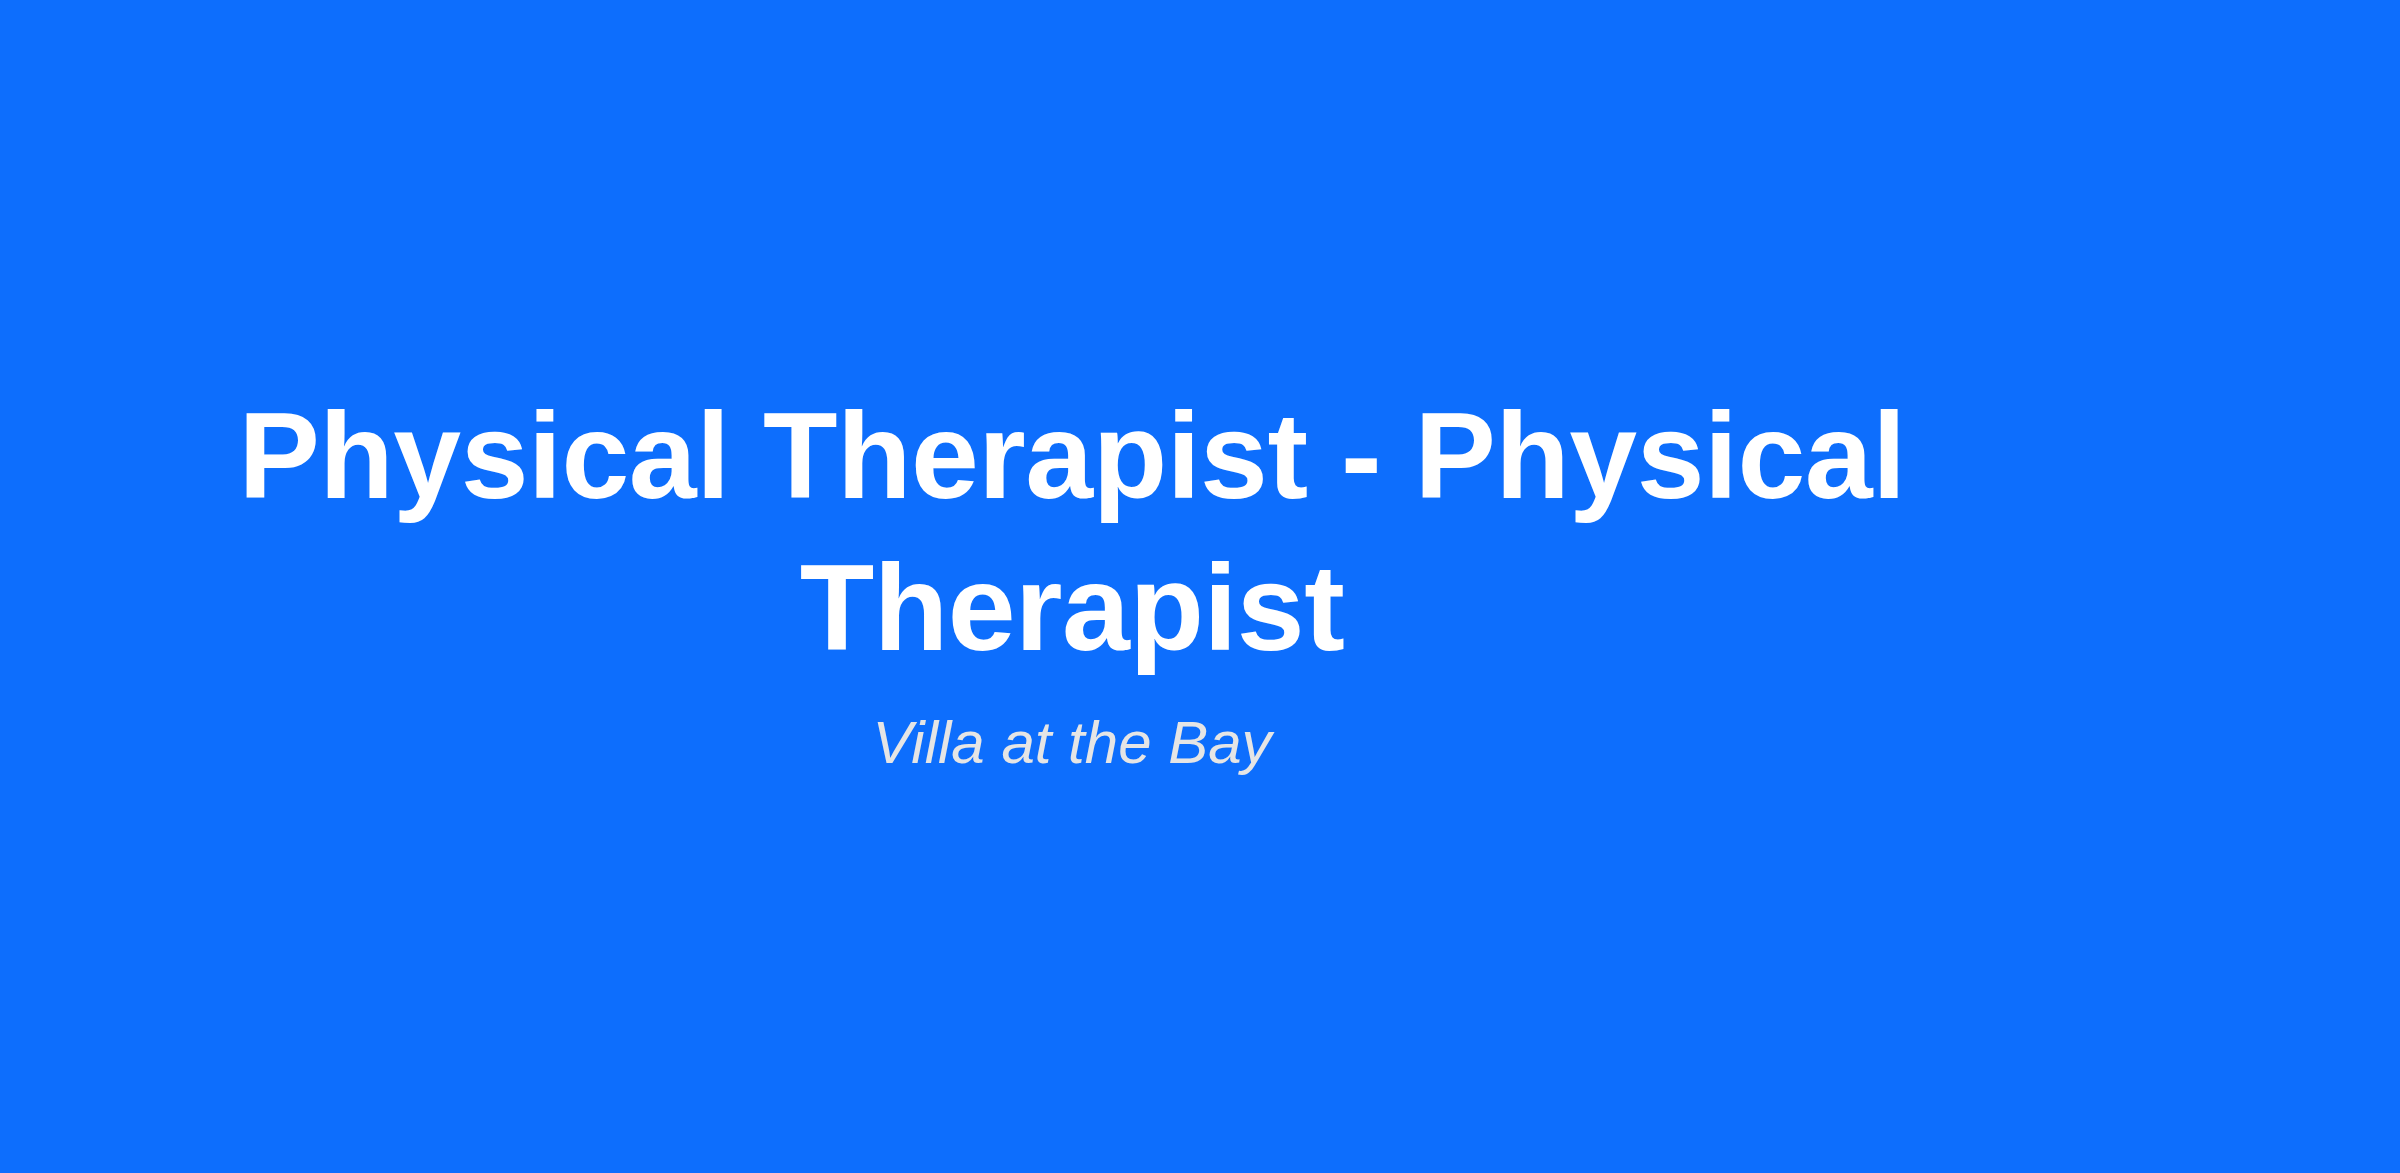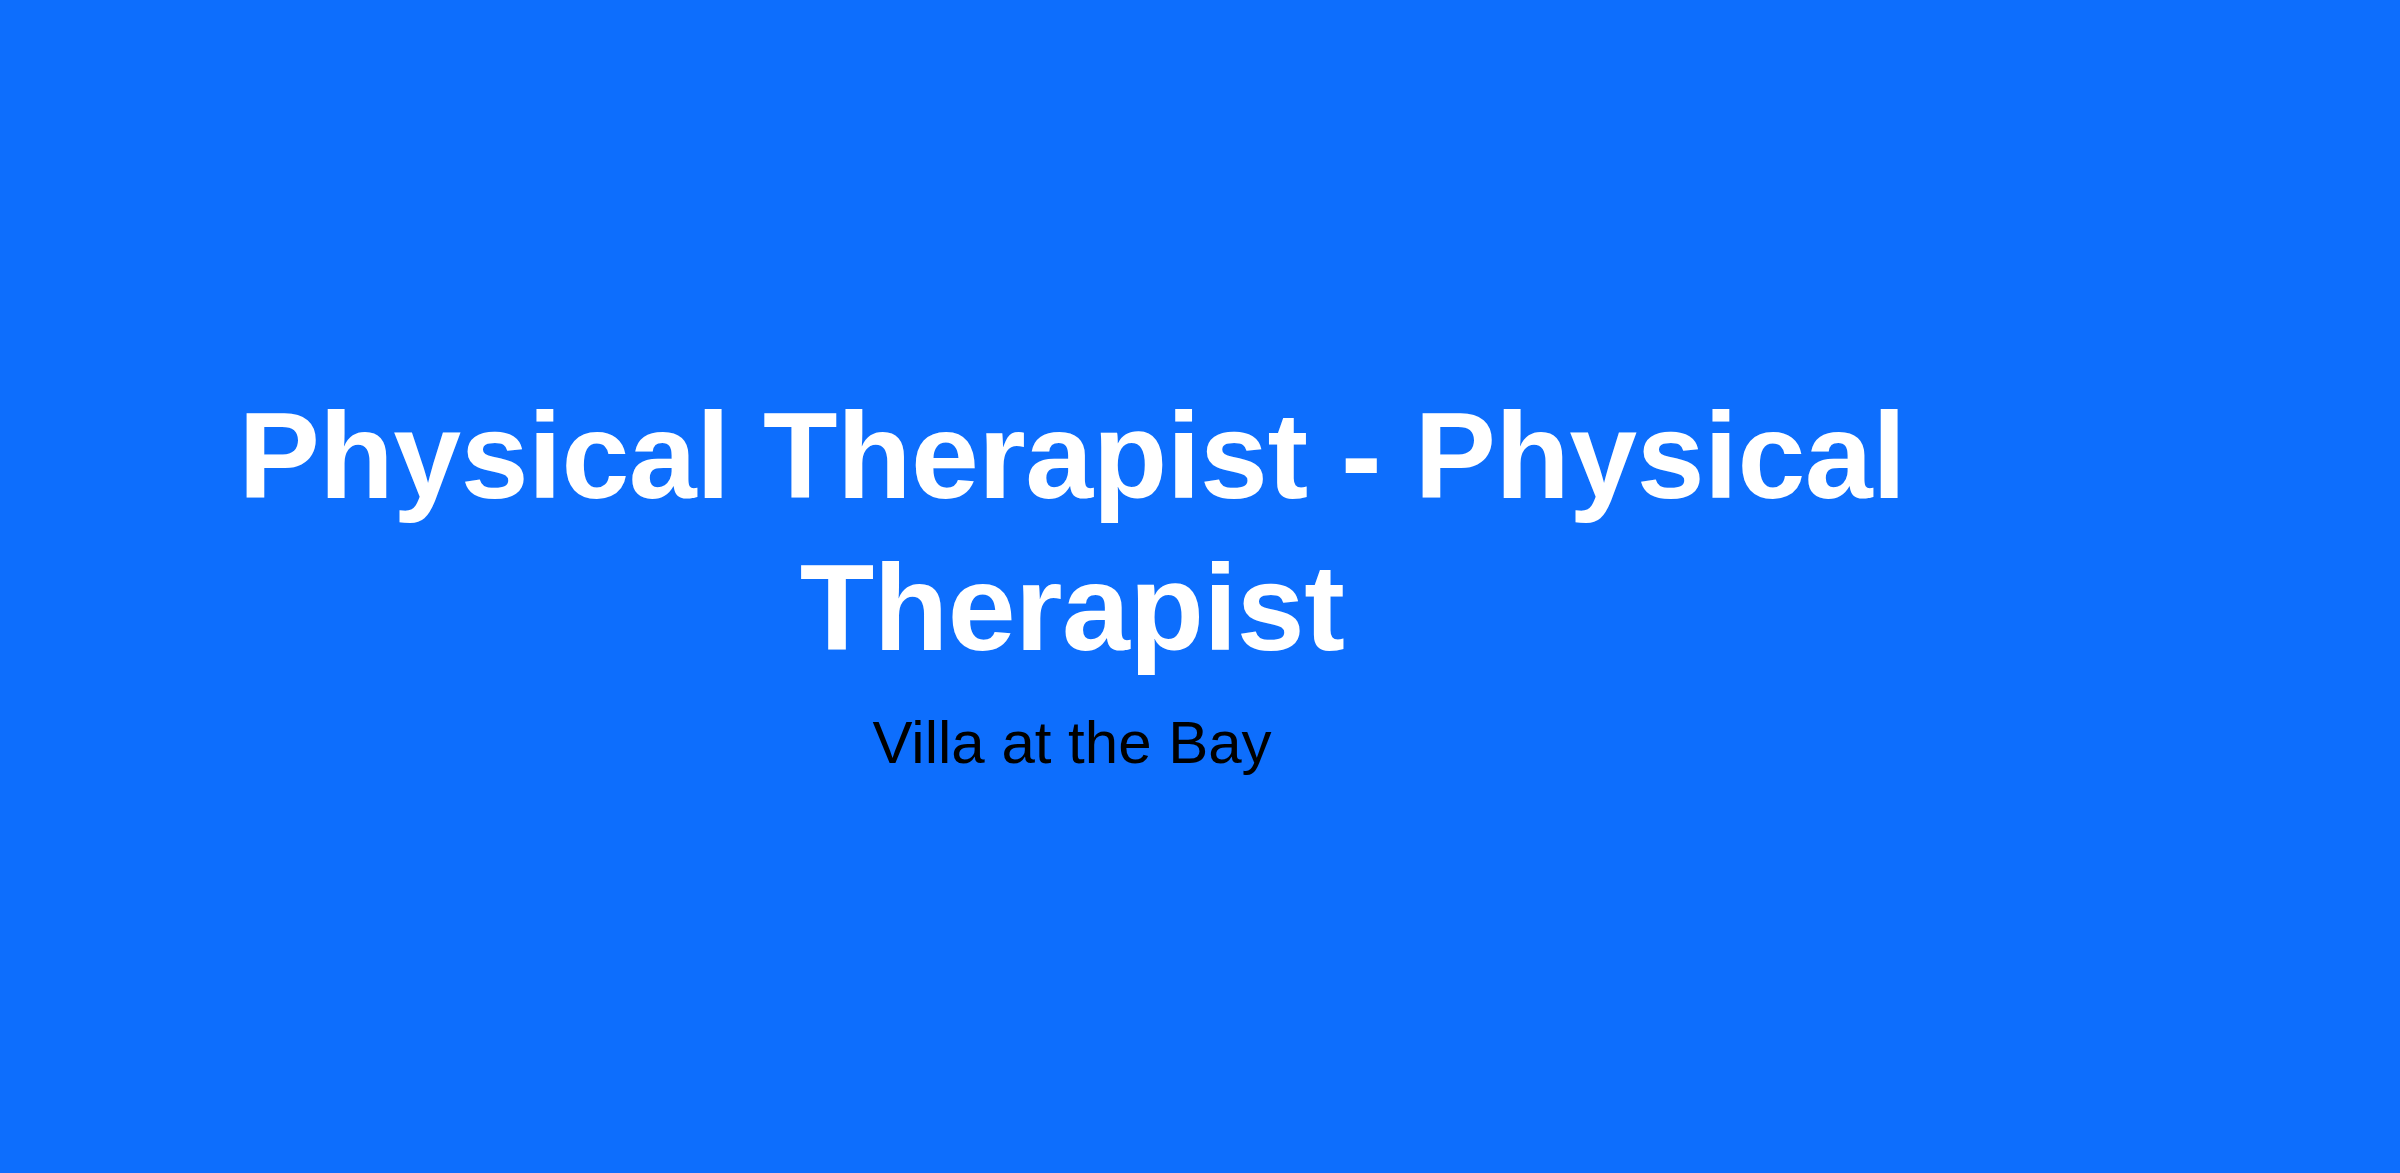--- a/index.html
+++ b/index.html
@@ -41,25 +41,26 @@
     color: #ffffff;
     font-size: 122px;
     line-height: 1.24;
     font-weight: 700;
     letter-spacing: -0.5px;
     word-wrap: break-word;
   }
 
   .hero-subtitle {
     margin: 20px 0 0 0;
-    color: #000000;
+    color: #e5e5e5;
     font-size: 60px;
     line-height: 1.3;
     font-weight: 400;
     letter-spacing: 0px;
+    font-style: italic;
   }
 </style>
 </head>
 <body>
 
 <div class="page">
   <div class="hero">
     <h1 class="hero-title">Physical Therapist - Physical Therapist</h1>
     <div class="hero-subtitle">Villa at the Bay</div>
   </div>

